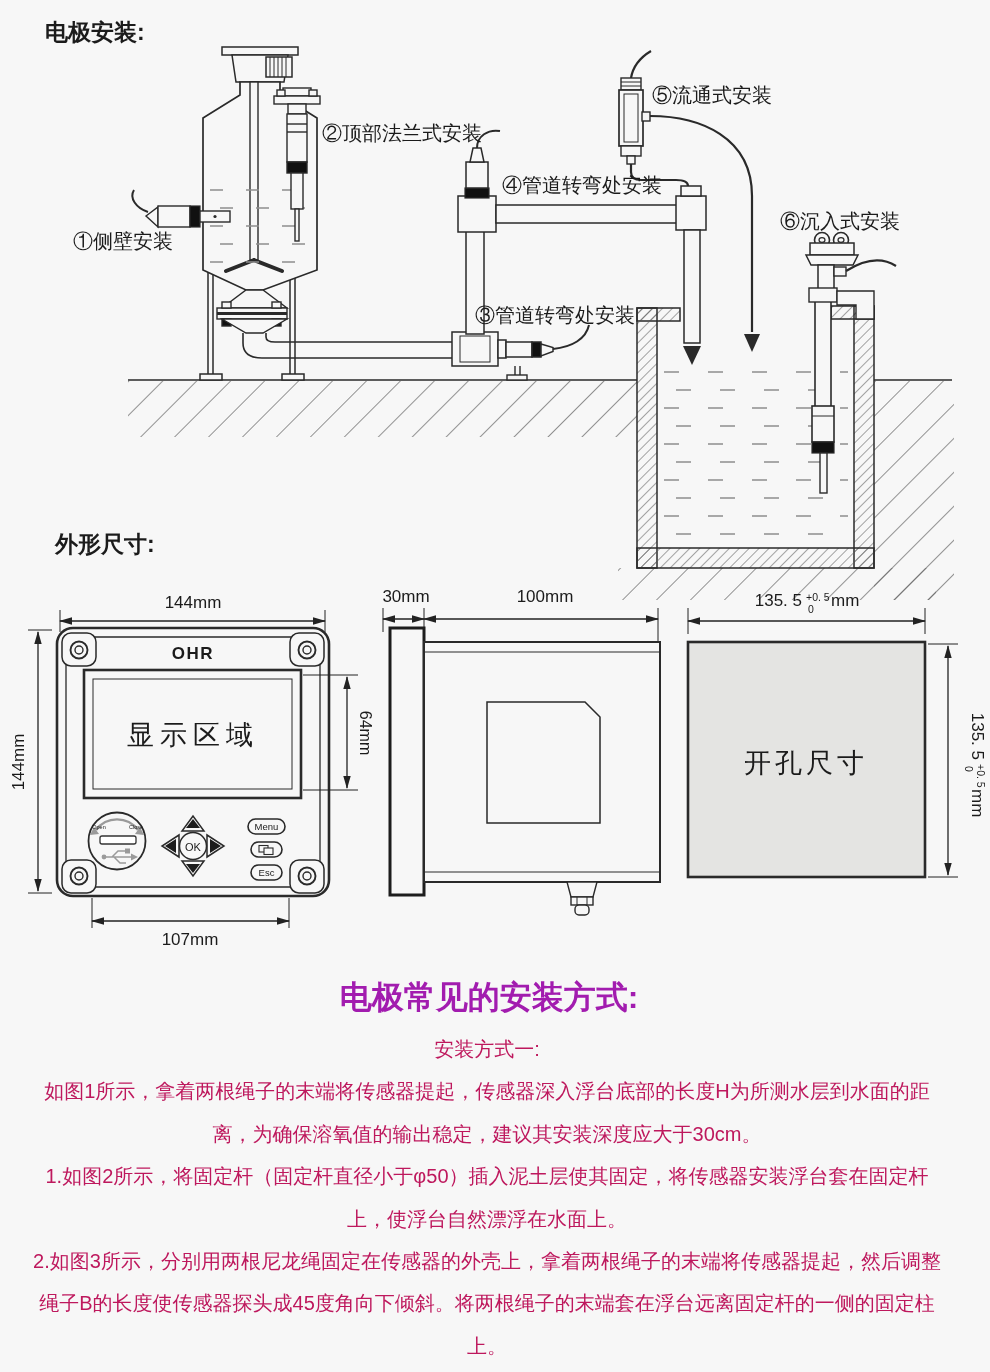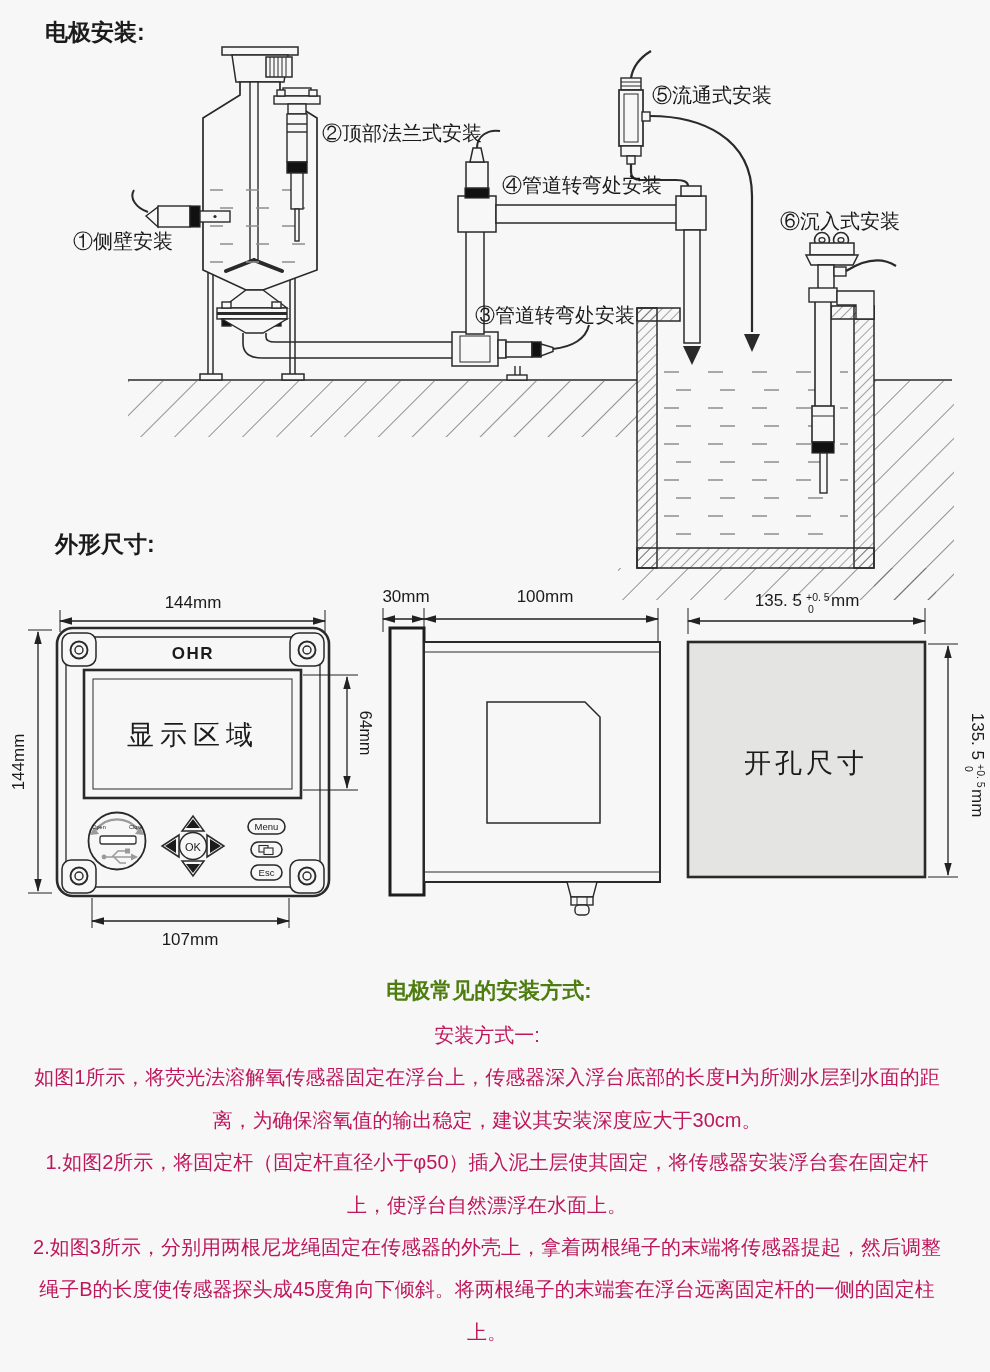--- a/index.html
+++ b/index.html
@@ -8,21 +8,21 @@
     background:#f7f7f7;
     font-family:"Liberation Sans",sans-serif;
     color:#1b1b1b;
     overflow:hidden;
   }
   .page{position:relative;width:990px;height:1372px;text-align:center;}
   svg{display:block;}
   svg text{font-family:"Liberation Sans",sans-serif;fill:#1b1b1b;}
   .cjk-serif{font-family:"Liberation Serif",serif;}
   .notes{padding:16px 44px 0 28px;}
-  .notes h2{font-size:22px;font-weight:bold;margin:0 0 8px 4px;color:#4d7c0f;}
+  .notes h2{font-size:32px;font-weight:bold;margin:0 0 8px 4px;color:#a21caf;}
   .notes p{font-size:20px;line-height:2.12;margin:0;color:#be185d;}
 </style>
 </head>
 <body>
 
 <div class="page">
 
 <svg width="990" height="960" viewBox="0 0 990 960">
   <defs>
     <pattern id="hG" patternUnits="userSpaceOnUse" width="24" height="24" patternTransform="rotate(-45)">
@@ -352,18 +352,18 @@
       <text x="6" y="-5" font-size="10.5">+0. 5</text>
       <text x="8" y="7" font-size="10.5">0</text>
       <text x="31" y="0">mm</text>
     </g>
   </g>
 </svg>
 
 <section class="notes">
   <h2>电极常见的安装方式:</h2>
   <p>安装方式一:</p>
-  <p>如图1所示，将荧光法溶解氧传感器固定在浮台上，传感器深入浮台底部的长度H为所测水层到水面的距离，为确保溶氧值的输出稳定，建议其安装深度应大于30cm。</p>
+  <p>如图1所示，拿着两根绳子的末端将传感器提起，传感器深入浮台底部的长度H为所测水层到水面的距离，为确保溶氧值的输出稳定，建议其安装深度应大于30cm。</p>
   <p>1.如图2所示，将固定杆（固定杆直径小于φ50）插入泥土层使其固定，将传感器安装浮台套在固定杆上，使浮台自然漂浮在水面上。</p>
   <p>2.如图3所示，分别用两根尼龙绳固定在传感器的外壳上，拿着两根绳子的末端将传感器提起，然后调整绳子B的长度使传感器探头成45度角向下倾斜。将两根绳子的末端套在浮台远离固定杆的一侧的固定柱上。</p>
 </section>
 
 </div>
 
 </body></html>

